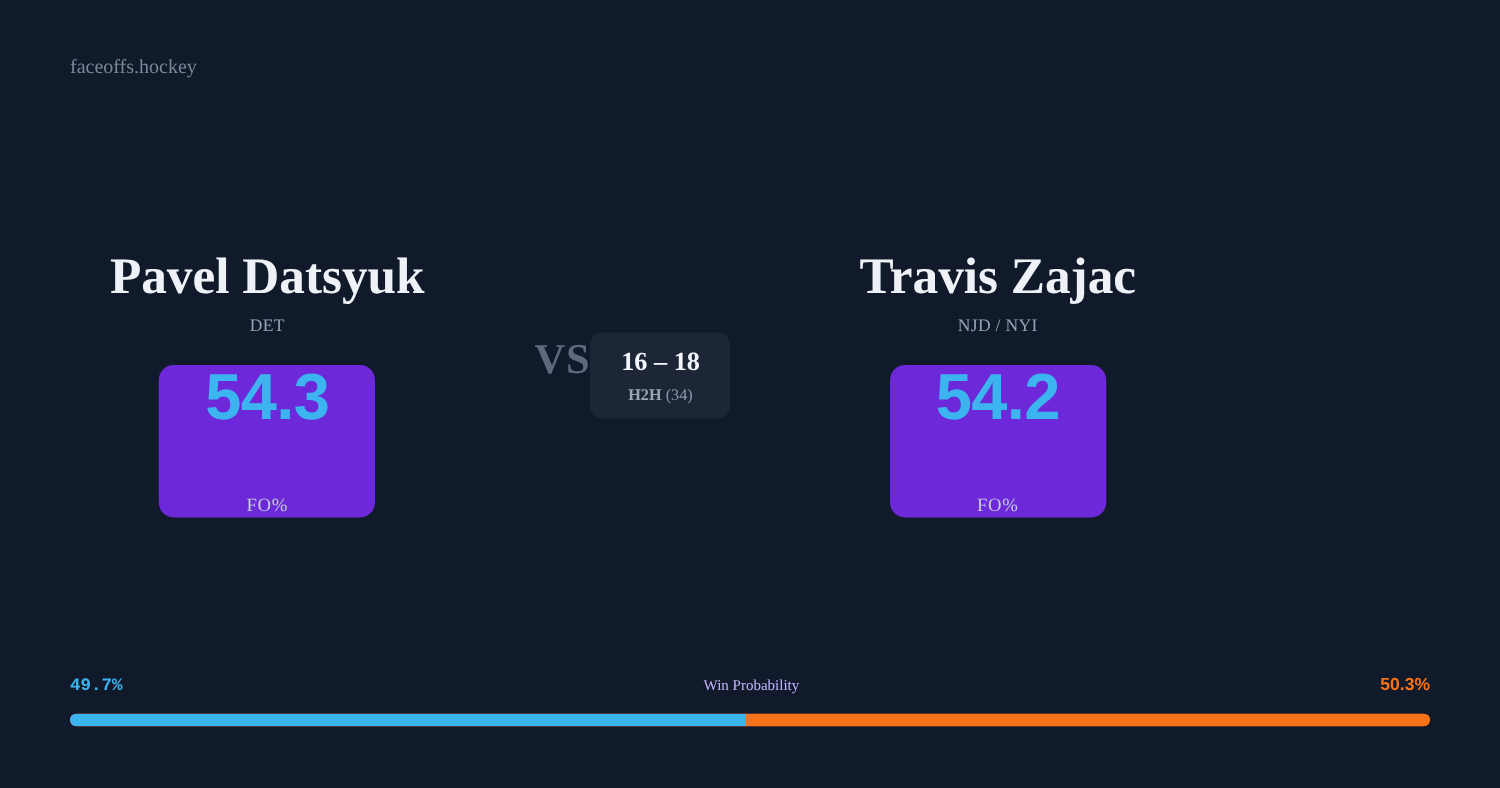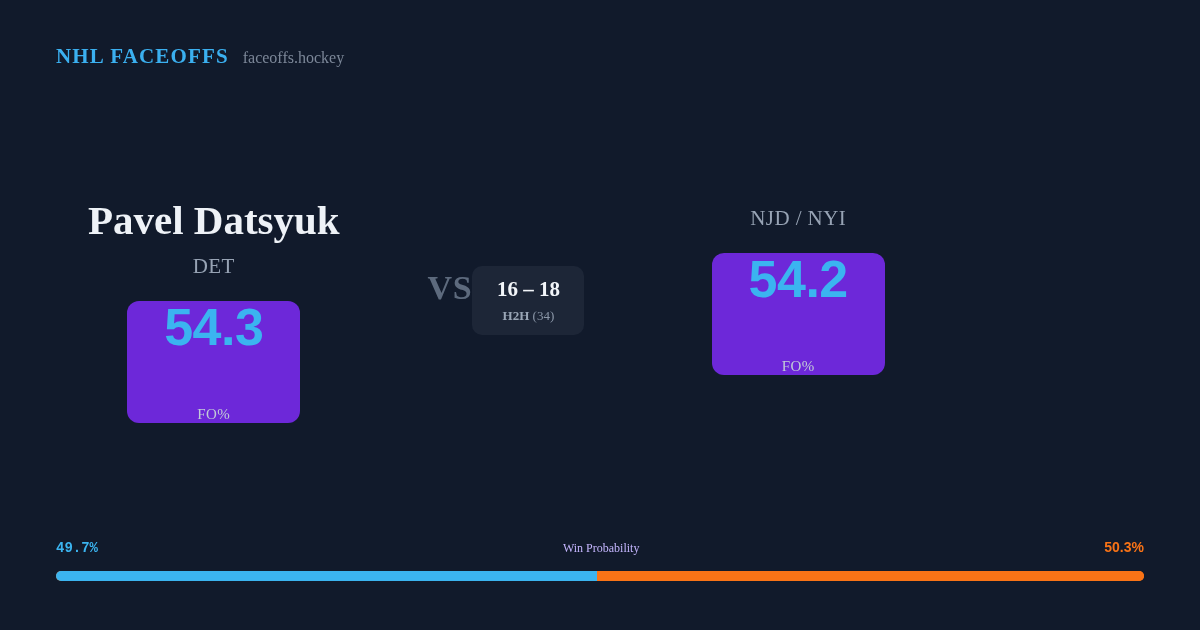--- a/index.html
+++ b/index.html
@@ -59,21 +59,21 @@
   .player-name {
     font-family: "Liberation Serif", serif;
     font-weight: bold;
     font-size: 41px;
     color: #eef2f7;
     line-height: 1.18;
     white-space: nowrap;
   }
   .player-teams {
     font-family: "Liberation Serif", serif;
-    font-size: 21px;
+    font-size: 14px;
     color: #97a3b4;
     margin-top: 10px;
     letter-spacing: 0.02em;
     white-space: nowrap;
   }
   .stat-card {
     margin-top: 22px;
     width: 173px;
     height: 122px;
     background: #6d28d9;
@@ -193,21 +193,20 @@
   .wp-bar-right {
     height: 10px;
     background: #f97316;
     flex: 1 1 auto;
   }
 </style>
 </head>
 <body>
 
 <div class="brand">
-  <span class="brand-title" style="color: rgb(59, 176, 240);">NHL FACEOFFS</span>
   <span class="brand-domain">faceoffs.hockey</span>
 </div>
 
 <div class="matchup">
 
   <div class="player">
     <div class="player-name">Pavel Datsyuk</div>
     <div class="player-teams">DET</div>
     <div class="stat-card">
       <div class="stat-value" style="color: rgb(59, 180, 240);">54.3</div>
@@ -220,20 +219,21 @@
     <div class="h2h-card">
       <div class="h2h-record">16 – 18</div>
       <div class="h2h-sub">
         <span class="h2h-tag">H2H</span>
         <span>(34)</span>
       </div>
     </div>
   </div>
 
   <div class="player">
+    <div class="player-name">Travis Zajac</div>
     <div class="player-teams">NJD / NYI</div>
     <div class="stat-card">
       <div class="stat-value" style="color: rgb(59, 180, 240);">54.2</div>
       <div class="stat-label">FO%</div>
     </div>
   </div>
 
 </div>
 
 <div class="winprob">

